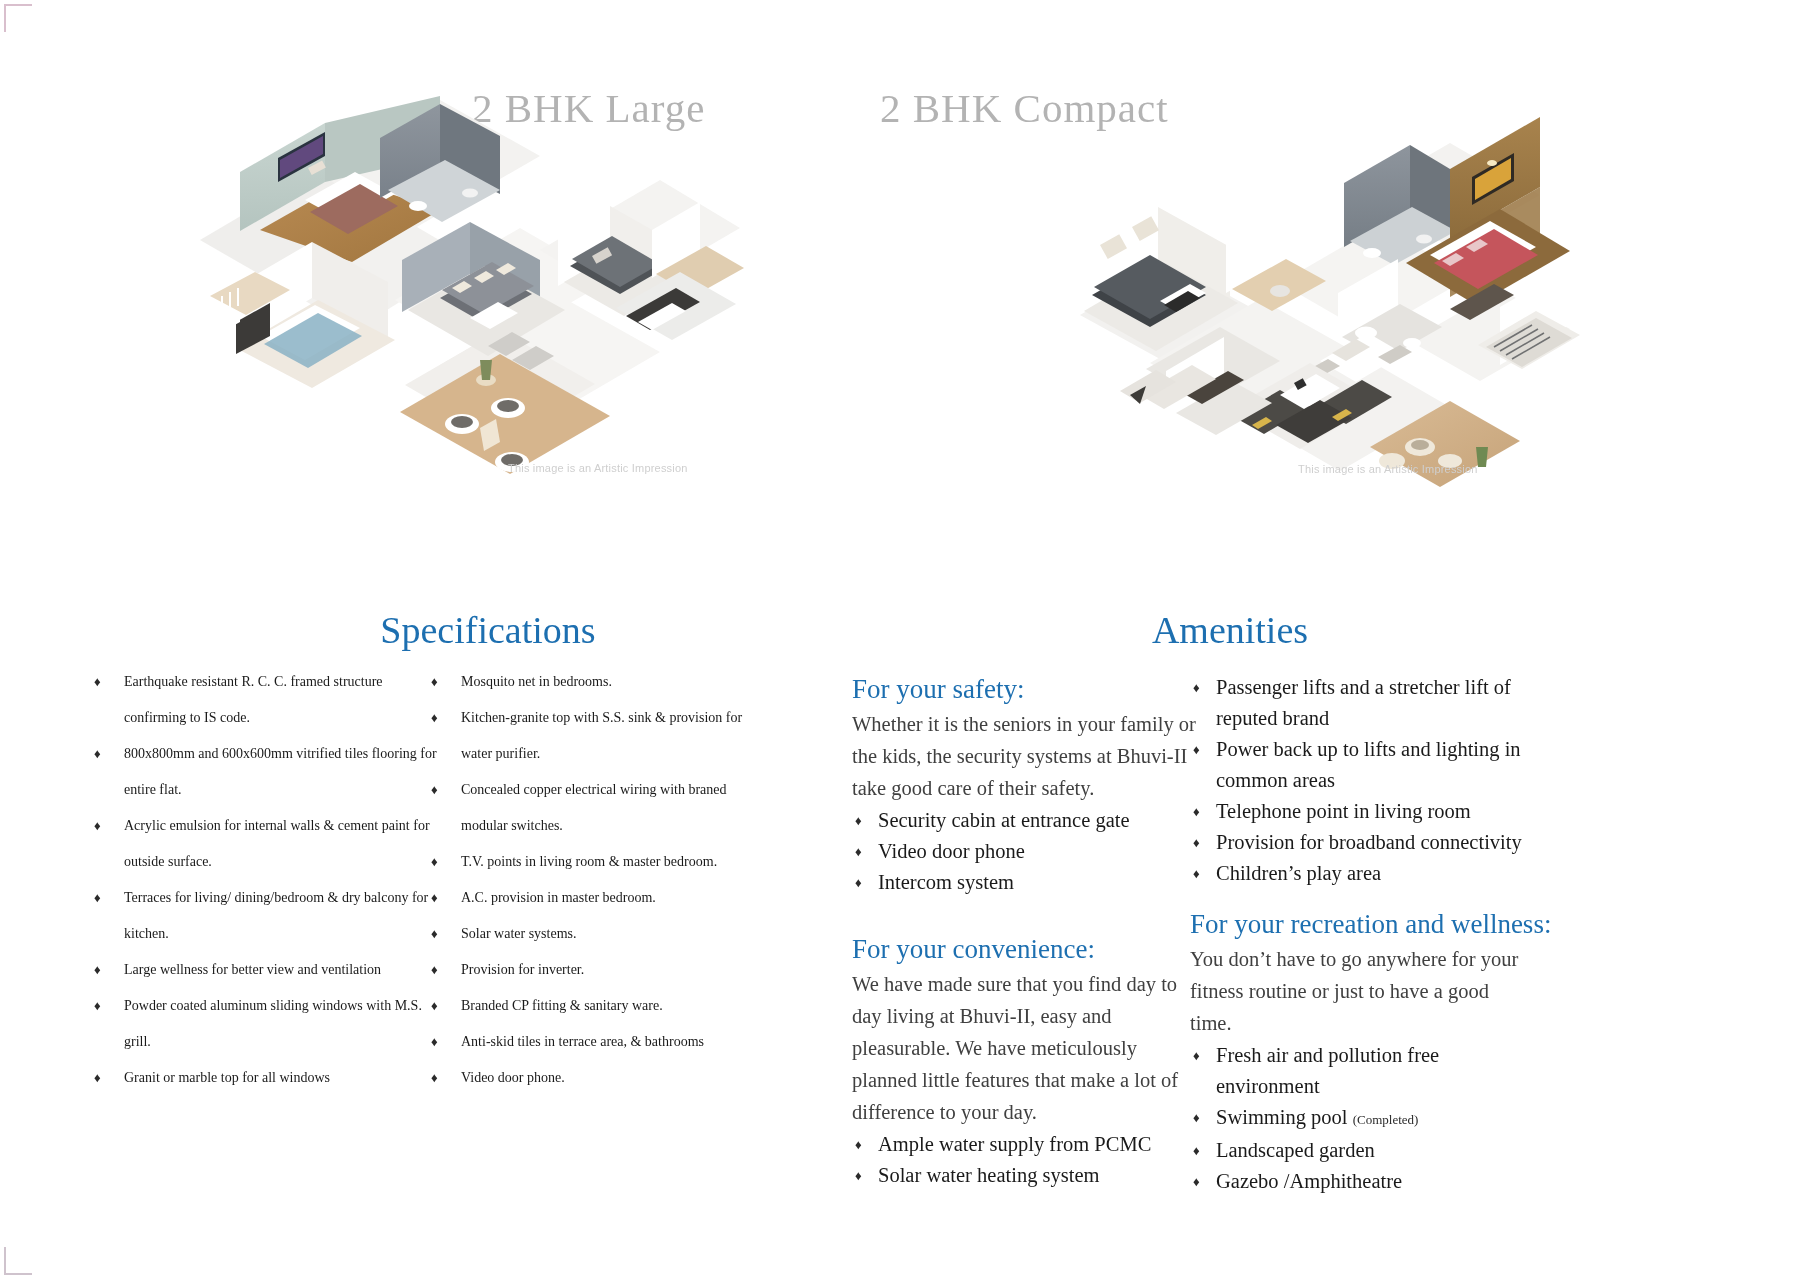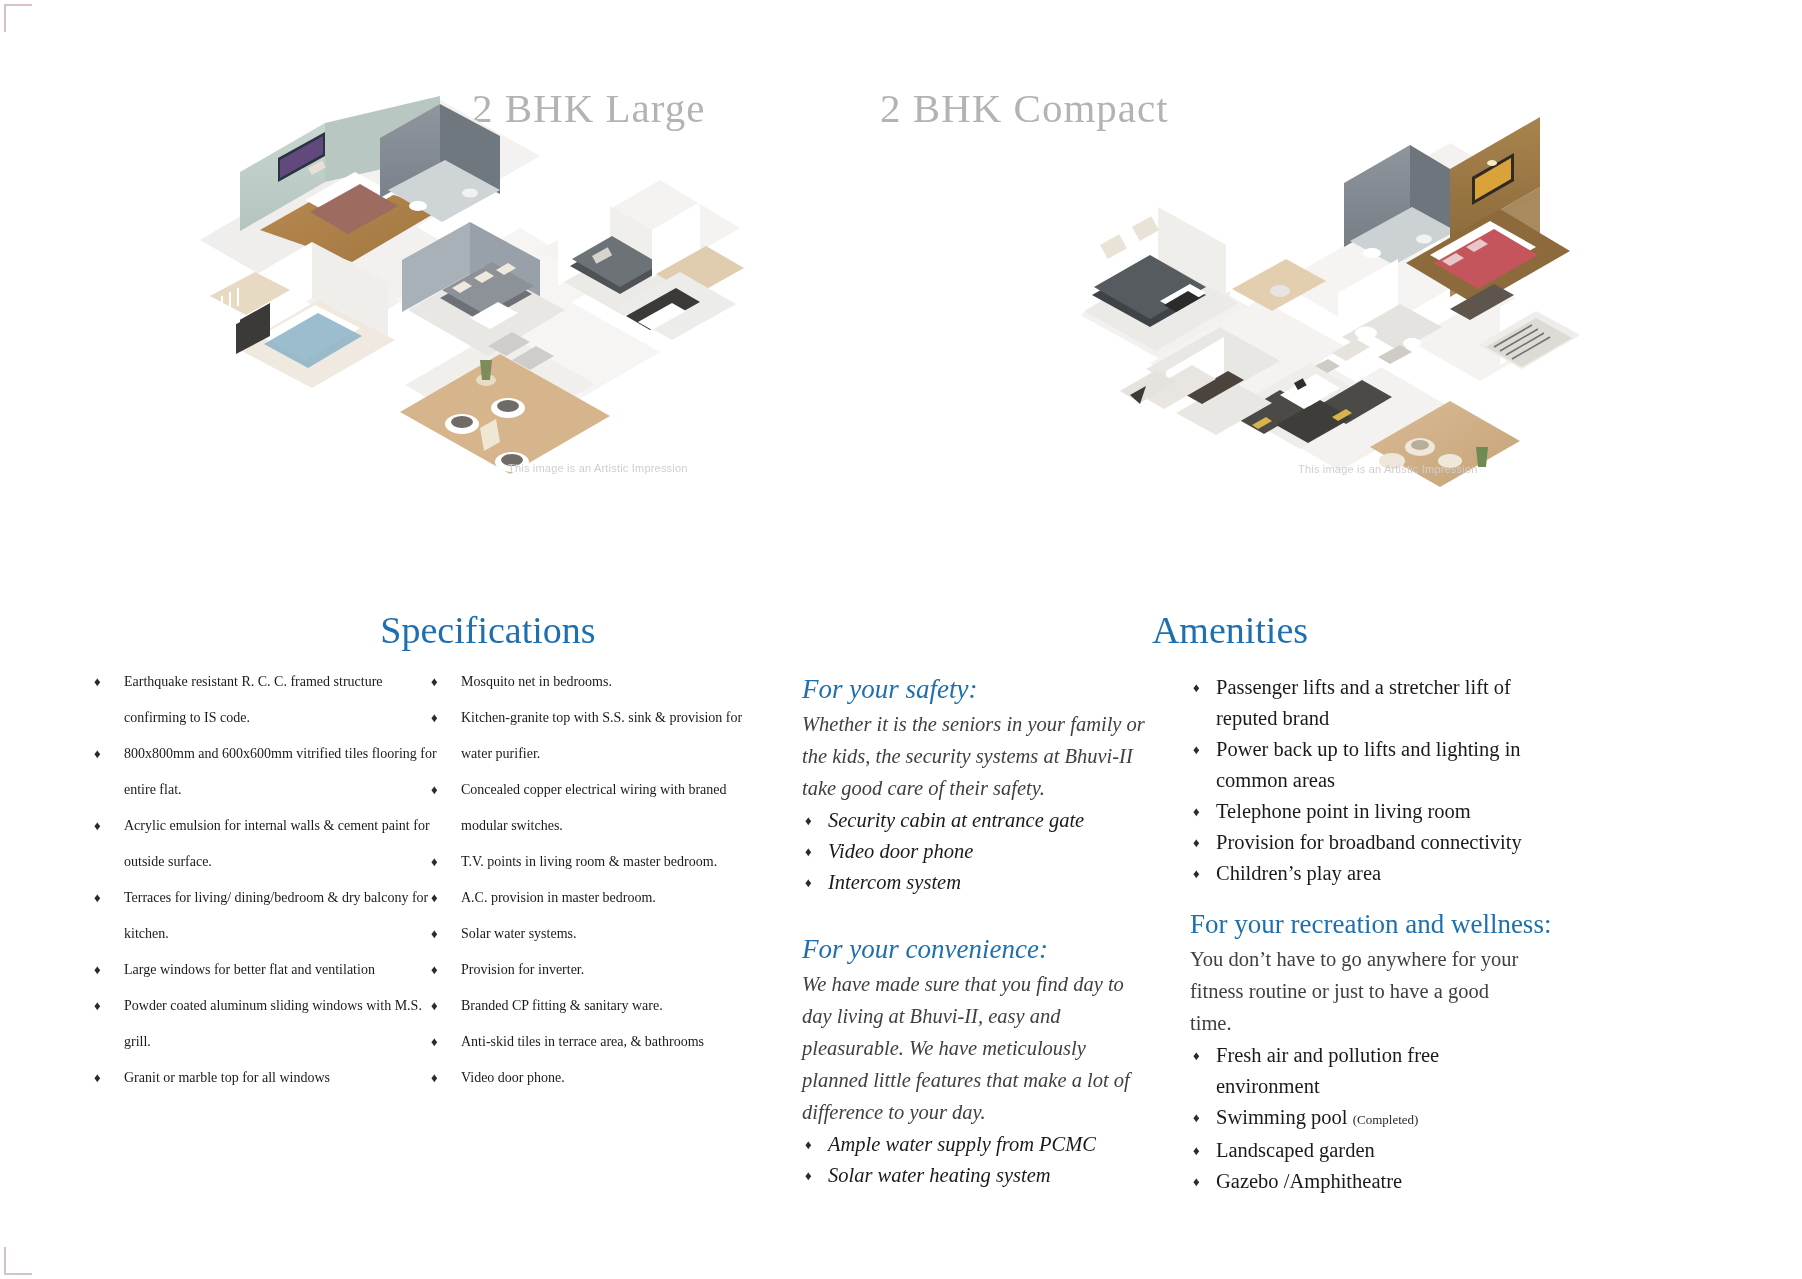--- a/index.html
+++ b/index.html
@@ -130,21 +130,21 @@
   .note-small {
     font-size: 13px;
     color: #2b2b2b;
   }
 
   
   #spec-col-1 { top: 664px; left: 88px;  width: 360px; }
   #spec-col-2 { top: 664px; left: 425px; width: 345px; }
 
   
-  #amen-col-1 { top: 672px; left: 802px; width: 350px; font-style: italic; }
+  #amen-col-1 { top: 672px; left: 852px; width: 350px; }
   #amen-col-2 { top: 672px; left: 1190px; width: 340px; }
 
   .sub-head {
     font-family: "Liberation Serif", "DejaVu Serif", serif;
     font-size: 27px;
     color: #1d6fb0;
     margin: 0 0 2px 0;
     line-height: 34px;
     white-space: nowrap;
   }
@@ -422,21 +422,21 @@
 
   <div class="section-head" id="specs-head">Specifications</div>
   <div class="section-head" id="amenities-head">Amenities</div>
 
   <div class="col" id="spec-col-1">
     <ul class="bul">
       <li>Earthquake resistant R. C. C. framed structure confirming to IS code.</li>
       <li>800x800mm and 600x600mm vitrified tiles flooring for entire flat.</li>
       <li>Acrylic emulsion for internal walls &amp; cement paint for outside surface.</li>
       <li>Terraces for living/ dining/bedroom &amp; dry balcony for kitchen.</li>
-      <li>Large windows for better flat and ventilation</li>
+      <li>Large wellness for better view and ventilation</li>
       <li>Powder coated aluminum sliding windows with M.S. grill.</li>
       <li>Granit or marble top for all windows</li>
     </ul>
   </div>
 
   <div class="col" id="spec-col-2">
     <ul class="bul">
       <li>Mosquito net in bedrooms.</li>
       <li>Kitchen-granite top with S.S. sink &amp; provision for water purifier.</li>
       <li>Concealed copper electrical wiring with braned modular switches.</li>

